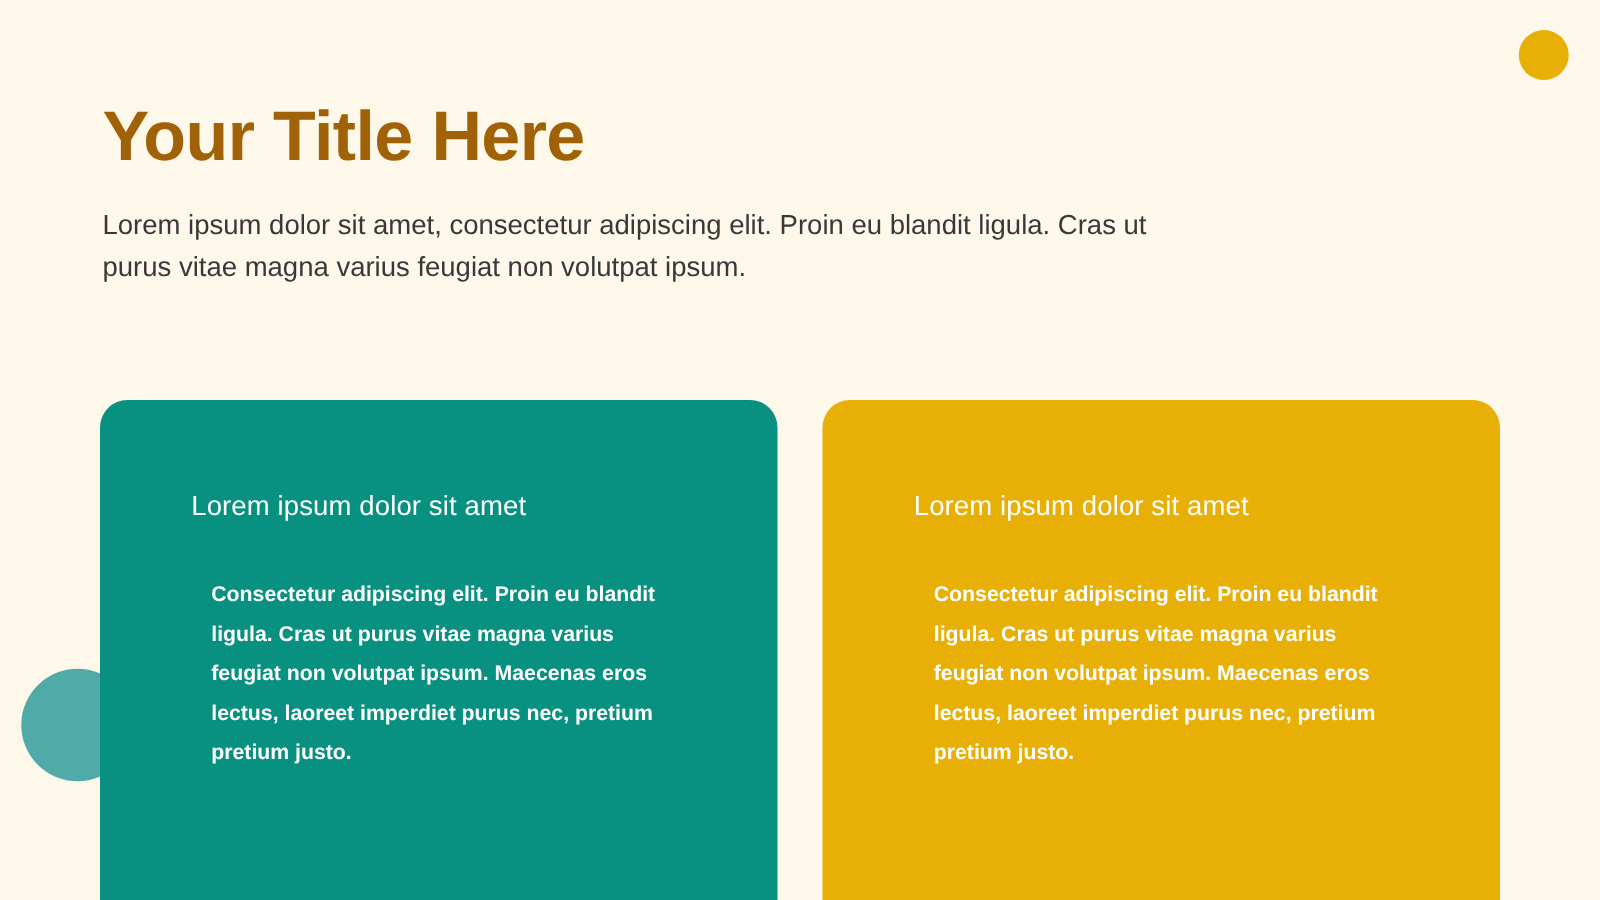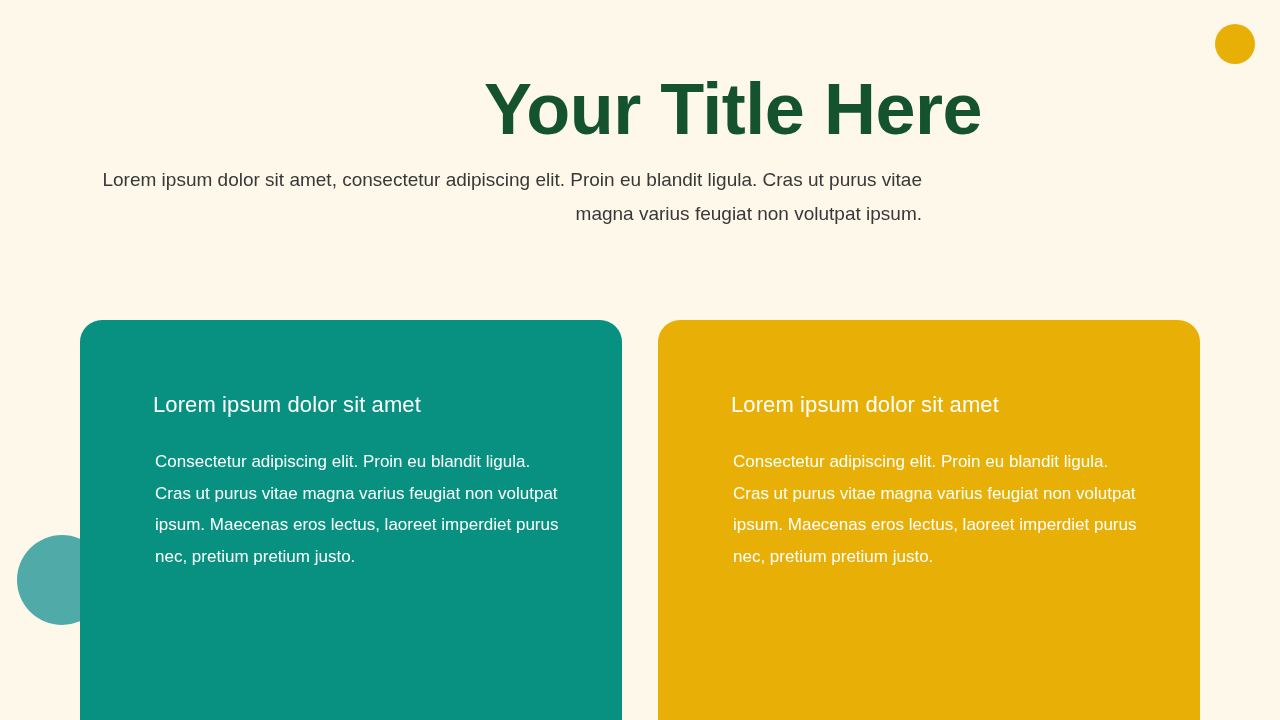--- a/index.html
+++ b/index.html
@@ -48,36 +48,34 @@
   
   #header {
     position: absolute;
     left: 82px;
     top: 78px;
     width: 900px;
     z-index: 2;
   }
   #page-title {
     margin: 0;
-    font-size: 72px;
+    font-size: 56px;
     line-height: 62px;
     font-weight: 700;
     letter-spacing: -0.5px;
-    color: #14532d;
-    text-align: right;
+    color: #a16207;
   }
   #page-subtitle {
     margin: 0;
     padding-top: 23px;
     max-width: 840px;
-    font-size: 19px;
+    font-size: 22px;
     line-height: 34px;
     font-weight: 300;
     color: #38383A;
-    text-align: right;
   }
 
   
   .card {
     position: absolute;
     top: 320px;
     width: 542px;
     height: 430px;
     border-radius: 22px;
     box-sizing: border-box;
@@ -94,25 +92,25 @@
   }
   .card-heading {
     margin: 0;
     font-size: 22px;
     line-height: 26px;
     font-weight: 400;
     color: #FFFFFF;
     letter-spacing: 0.1px;
   }
   .card-body {
-    margin: 2px;
+    margin: 16px;
     padding-top: 26px;
     font-size: 17px;
     line-height: 31.5px;
-    font-weight: 400;
+    font-weight: 700;
     color: #FFFFFF;
     max-width: 410px;
   }
 </style>
 </head>
 <body>
 
 <div id="slide">
 
   <div id="circle-yellow" class="deco-circle"></div>

